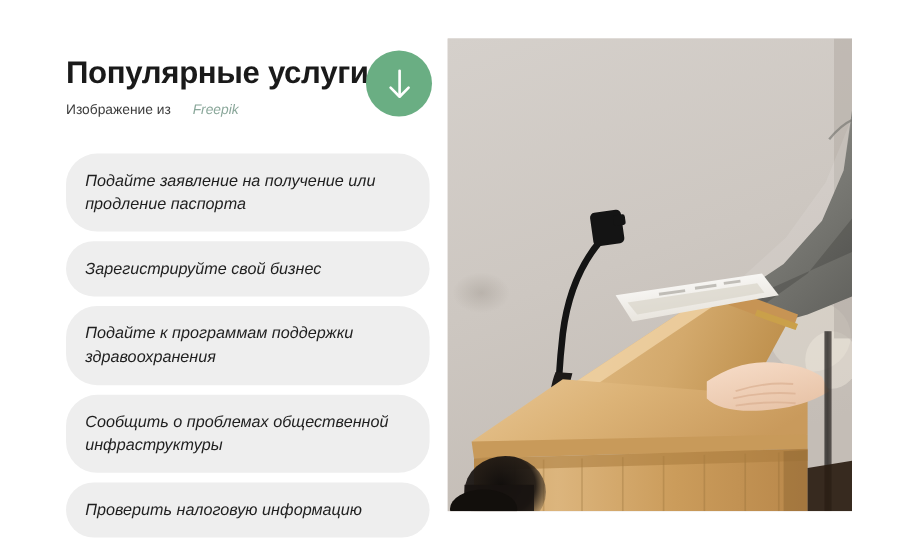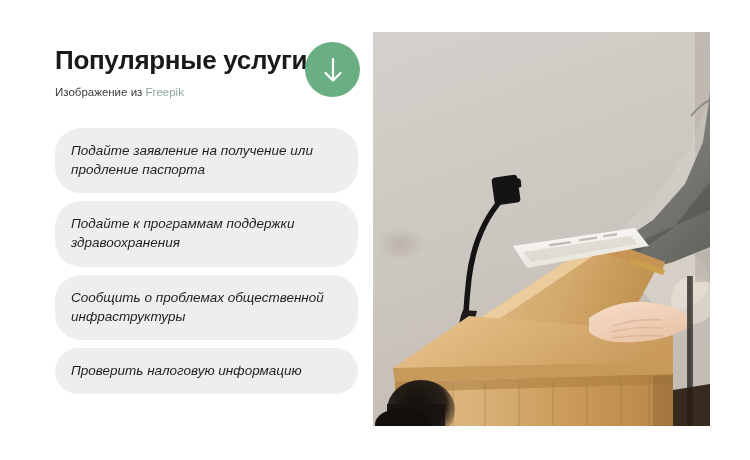--- a/index.html
+++ b/index.html
@@ -51,21 +51,23 @@
   .attribution {
     position: absolute;
     left: 0;
     top: 54px;
     font-size: 11.5px;
     color: #3d3d3d;
     white-space: nowrap;
   }
   .attribution .credit-link {
     color: #8aa79a;
+    font-style: italic;
     text-decoration: none;
+    margin-left: 15px;
   }
 
   .download-badge {
     position: absolute;
     left: 250px;
     top: 10px;
     width: 55px;
     height: 55px;
     border-radius: 50%;
     background: #6aae83;
@@ -134,20 +136,21 @@
           <line x1="14" y1="4" x2="14" y2="25" stroke="#ffffff" stroke-width="2.2" stroke-linecap="round"></line>
           <polyline points="6.5,18 14,25.6 21.5,18" fill="none" stroke="#ffffff" stroke-width="2.2" stroke-linecap="round" stroke-linejoin="round"></polyline>
         </svg>
       </div>
     </div>
 
   </div>
 
   <div class="service-list">
     <div class="service-pill">Подайте заявление на получение или продление паспорта</div>
+    <div class="service-pill">Зарегистрируйте свой бизнес</div>
     <div class="service-pill">Подайте к программам поддержки здравоохранения</div>
     <div class="service-pill">Сообщить о проблемах общественной инфраструктуры</div>
     <div class="service-pill">Проверить налоговую информацию</div>
   </div>
 
   <div class="photo-frame">
     <svg viewBox="0 0 337 394" preserveAspectRatio="xMidYMid slice">
       <defs>
         <linearGradient id="wallGrad" x1="0" y1="0" x2="0.3" y2="1">
           <stop offset="0%" stop-color="#d5d0cb"></stop>

